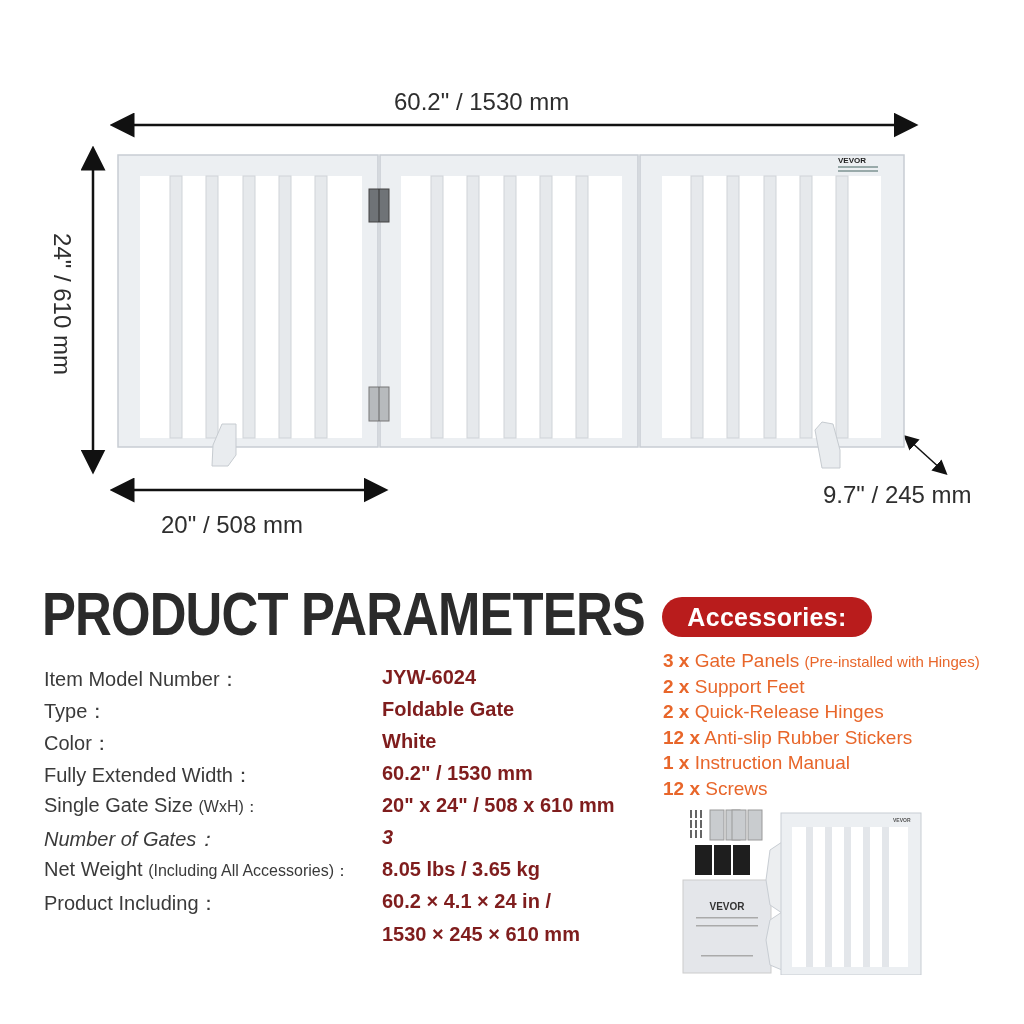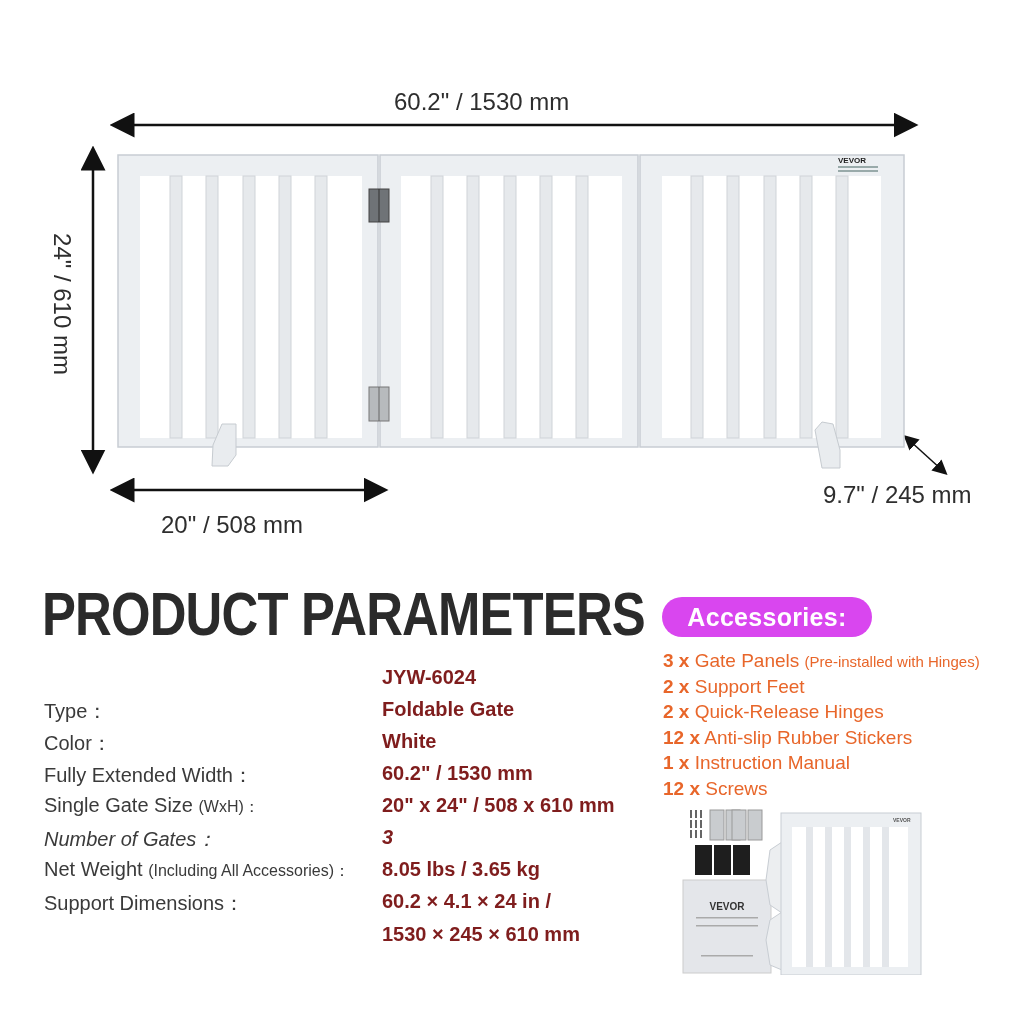--- a/index.html
+++ b/index.html
@@ -27,21 +27,21 @@
     
     .specs { left: 44px; top: 666px; width: 600px; }
     .spec-row { position: absolute; left: 0; height: 32px; width: 620px; }
     .spec-label { position: absolute; left: 0; top: 0; font-size: 20px; color: #3a3a3a; white-space: nowrap; }
     .spec-label small { font-size: 16px; }
     .spec-value { position: absolute; left: 338px; top: 0; font-size: 20px; font-weight: 700; color: #7f1d1d; white-space: nowrap; }
 
     
     .acc-badge {
       left: 662px; top: 597px; width: 210px; height: 40px;
-      background: #d946ef; border-radius: 20px;
+      background: #b91c1c; border-radius: 20px;
       color: #fff; font-weight: 700; font-size: 25px;
       display: flex; align-items: center; justify-content: center;
       letter-spacing: 0.3px;
     }
     .acc-list { left: 663px; top: 650px; }
     .acc-item { height: 25.5px; font-size: 19px; color: #e8662a; white-space: nowrap; }
     .acc-item .qty { font-weight: 700; }
     .acc-item .note { font-size: 15px; margin-top: 48px; }
 
     .acc-photo { left: 676px; top: 805px; width: 250px; height: 170px; }
@@ -114,20 +114,21 @@
 
 <div class="abs dim-label" style="left:394px; top:88px;">60.2" / 1530 mm</div>
 <div class="abs dim-label dim-vert" style="left:-33px; top:290px; width:190px; text-align:center;">24" / 610 mm</div>
 <div class="abs dim-label" style="left:161px; top:511px;">20" / 508 mm</div>
 <div class="abs dim-label" style="left:823px; top:481px;">9.7" / 245 mm</div>
 
 <div class="abs title">PRODUCT PARAMETERS</div>
 
 <div class="abs specs">
   <div class="spec-row" style="top:0px;">
+    <span class="spec-label"><span>Item Model Number：</span><small></small></span>
     <span class="spec-value">JYW-6024</span>
   </div>
   <div class="spec-row" style="top:32px;">
     <span class="spec-label"><span>Type：</span><small></small></span>
     <span class="spec-value">Foldable Gate</span>
   </div>
   <div class="spec-row" style="top:64px;">
     <span class="spec-label"><span>Color：</span><small></small></span>
     <span class="spec-value">White</span>
   </div>
@@ -141,21 +142,21 @@
   </div>
   <div class="spec-row" style="top:160px;font-style:italic;">
     <span class="spec-label"><span>Number of Gates：</span><small></small></span>
     <span class="spec-value">3</span>
   </div>
   <div class="spec-row" style="top:192px;">
     <span class="spec-label"><span>Net Weight </span><small>(Including All Accessories)：</small></span>
     <span class="spec-value">8.05 lbs / 3.65 kg</span>
   </div>
   <div class="spec-row" style="top:224px;">
-    <span class="spec-label"><span>Support Dimensions：</span><small></small></span>
+    <span class="spec-label"><span>Product Including：</span><small></small></span>
     <span class="spec-value">60.2 × 4.1 × 24 in /</span>
   </div>
   <div class="spec-row" style="top:257px;">
     <span class="spec-label"><span></span><small></small></span>
     <span class="spec-value">1530 × 245 × 610 mm</span>
   </div>
 </div>
 
 <div class="abs acc-badge">Accessories:</div>
 

